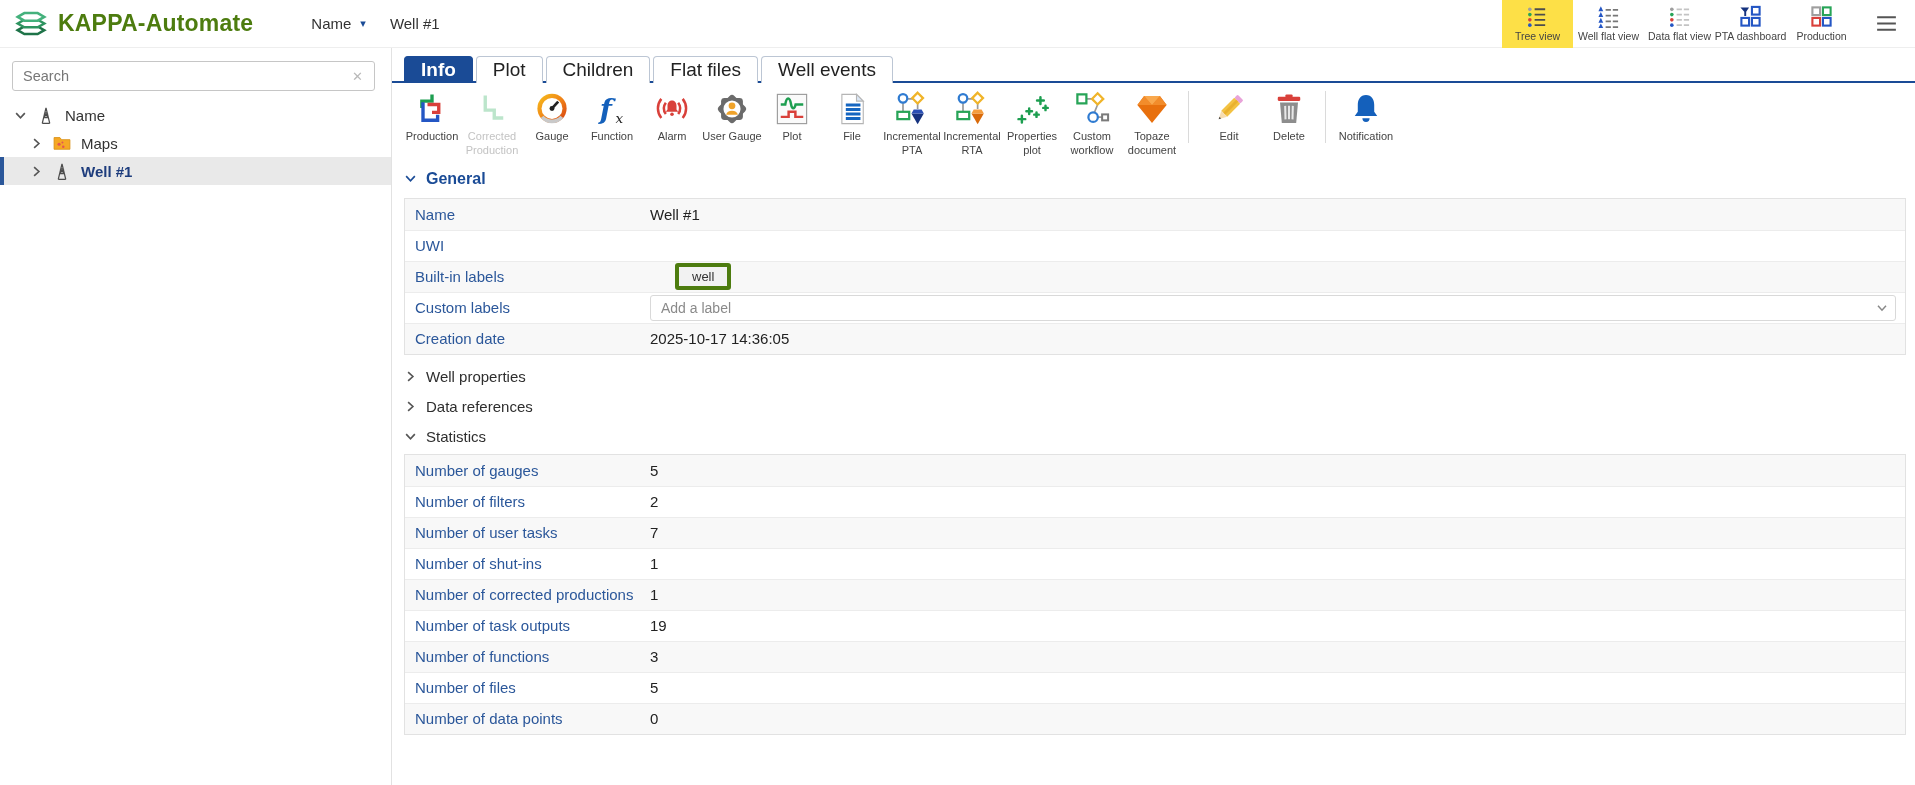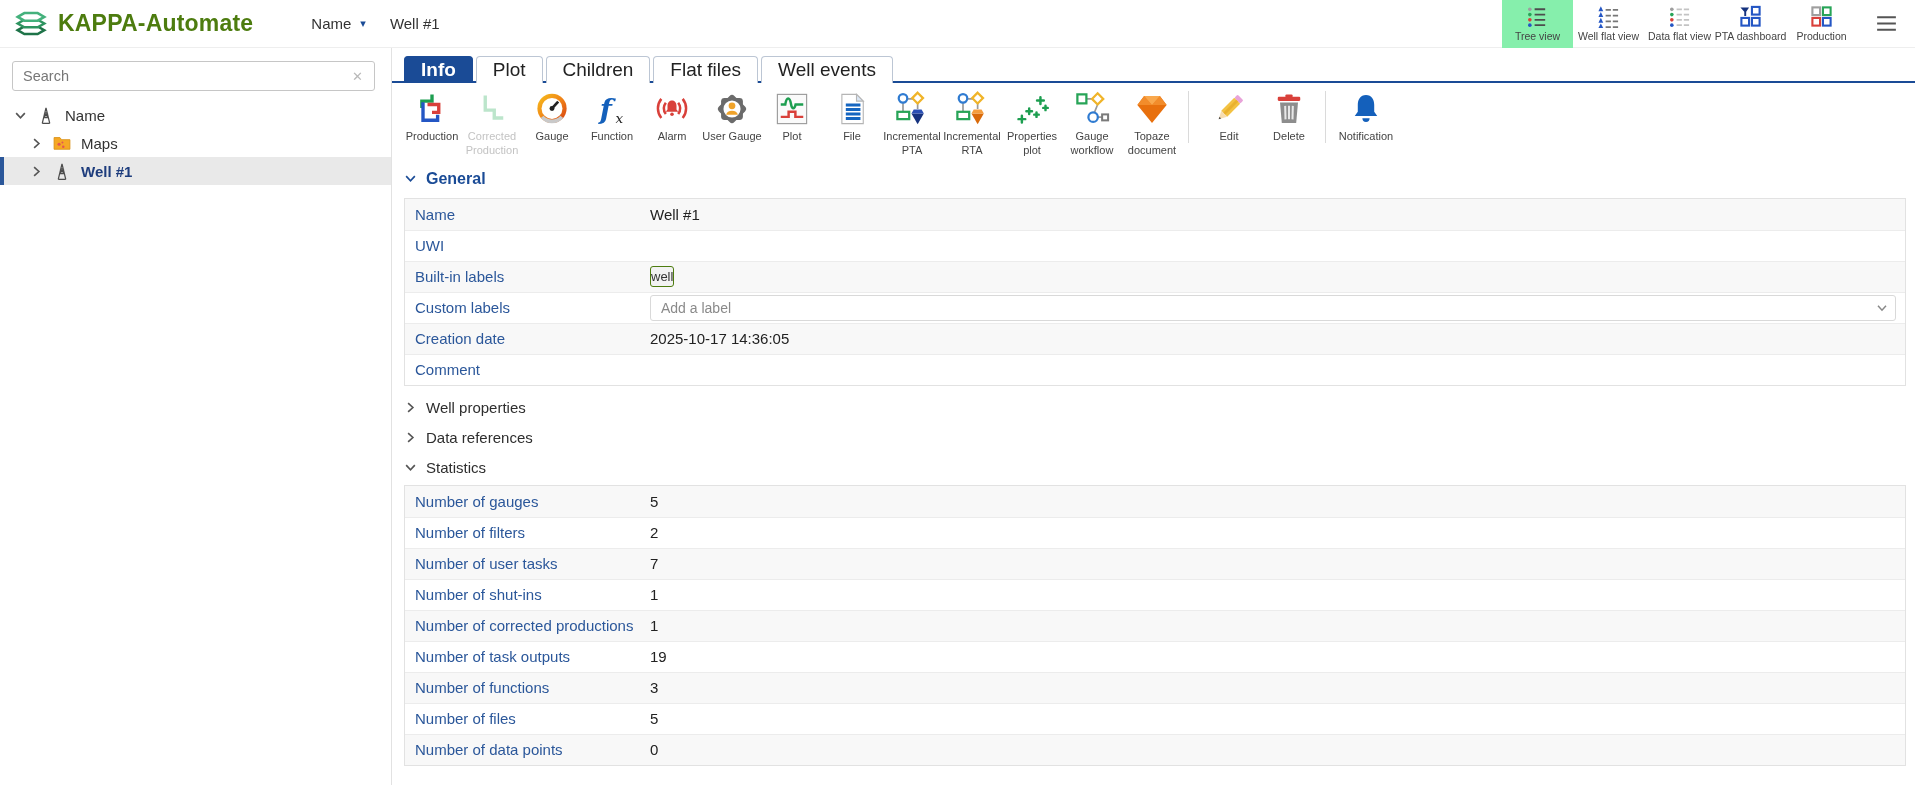--- a/index.html
+++ b/index.html
@@ -11,21 +11,21 @@
   .header { height: 48px; display: flex; align-items: center; border-bottom: 1px solid #eeeeee; }
   .logo { margin-left: 12px; }
   .logo svg { width: 38px; height: 38px; }
   .title { font-size: 23px; font-weight: bold; color: #4d7c0f; margin-left: 8px; letter-spacing: .2px; }
   .crumb { margin-left: 58px; font-size: 15px; color: #333; display: flex; align-items: center; }
   .crumb-name { display: flex; align-items: center; cursor: pointer; }
   .caret { color: #1a4b96; font-size: 11px; margin-left: 9px; }
   .crumb-item { margin-left: 24px; }
   .views { margin-left: auto; display: flex; height: 48px; }
   .view-btn { width: 71px; display: flex; flex-direction: column; align-items: center; justify-content: center; gap: 2px; cursor: pointer; }
-  .view-btn.active { background: #86efac; margin-left: 48px; }
+  .view-btn.active { background: #fde047; margin-left: 48px; }
   .view-btn .icon svg { width: 23px; height: 23px; }
   .view-label { font-size: 10.5px; color: #444; white-space: nowrap; }
   .menu-btn { width: 58px; display: flex; align-items: center; justify-content: center; cursor: pointer; }
   .menu-btn svg { width: 25px; height: 25px; }
 
   
   .body { display: flex; height: 737px; }
   .sidebar { width: 392px; flex-shrink: 0; border-right: 1px solid #e2e2e2; }
   .search-box { margin: 13px 16px 10px 12px; height: 30px; border: 1px solid #c6c6c6; border-radius: 3px; display: flex; align-items: center; background: #fff; }
   .search-box input { border: none; outline: none; flex: 1; font: 14.5px "Liberation Sans", sans-serif; color: #333; padding: 0 10px; background: transparent; }
@@ -69,21 +69,21 @@
   .stats-sec .chev { color: #555; }
   .sub-sec { display: flex; align-items: center; gap: 9px; margin: 13px 0; color: #2e2e2e; font-size: 15px; cursor: pointer; }
   .sub-sec .chev { color: #555; }
 
   .table { border: 1px solid #e2e2e2; }
   .t-row { display: flex; align-items: center; min-height: 31px; border-top: 1px solid #ececec; background: #fff; }
   .t-row:first-child { border-top: none; }
   .t-row:nth-child(odd) { background: #f8f8f8; }
   .cell-label { width: 245px; flex-shrink: 0; padding-left: 10px; color: #2b579a; font-size: 15px; }
   .cell-value { font-size: 15px; color: #222; }
-  .chip { border: 1px solid #4d7c0f; background: #f2f2f2; border-radius: 3px; padding: 2px 0; font-size: 13px; color: #333; }
+  .chip { border: 4px solid #4d7c0f; background: #f2f2f2; border-radius: 3px; padding: 2px 13px; font-size: 13px; color: #333; margin-left: 25px; }
   .input-wrap { flex: 1; position: relative; margin-right: 9px; height: 26px; }
   .input-wrap input { width: 100%; height: 100%; border: 1px solid #d9d9d9; border-radius: 3px;
     font: 14px "Liberation Sans", sans-serif; padding: 0 28px 0 10px; color: #333; outline: none; }
   .input-wrap input::placeholder { color: #8a8a8a; }
   .input-chev { position: absolute; right: 8px; top: 7px; color: #888; cursor: pointer; }
   .input-chev svg { width: 12px; height: 12px; }
 </style>
 </head>
 <body>
 
@@ -390,21 +390,21 @@
               <svg viewBox="0 0 32 32">
                 <g stroke="#9a9a9a" stroke-width="1.5" fill="none">
                   <path d="M11 7h5M21 12l-2.8 7M19.5 23.3h5.5"></path>
                 </g>
                 <rect x="3" y="3" width="8" height="8" fill="#fff" stroke="#27a457" stroke-width="2"></rect>
                 <polygon points="21,2 26,7 21,12 16,7" fill="#fff" stroke="#f0b429" stroke-width="2"></polygon>
                 <circle cx="17" cy="23.3" r="4.2" fill="#fff" stroke="#2f7bd1" stroke-width="2"></circle>
                 <rect x="25" y="20.8" width="5.3" height="5.3" fill="#fff" stroke="#7a7a7a" stroke-width="1.8"></rect>
               </svg>
             </span>
-            <div class="tool-label">Gauge workflow</div>
+            <div class="tool-label">Custom workflow</div>
           </div>
           <div class="tool-btn">
             <span class="icon">
               <svg viewBox="0 0 32 32">
                 <polygon points="9,4.5 23,4.5 29,12.5 16,28.5 3,12.5" fill="#e8700d"></polygon>
                 <polygon points="9,4.5 16,12.5 3,12.5" fill="#f28c2b"></polygon>
                 <polygon points="23,4.5 29,12.5 16,12.5" fill="#f28c2b"></polygon>
                 <polygon points="9,4.5 23,4.5 16,12.5" fill="#f9a84d"></polygon>
               </svg>
             </span>
@@ -476,24 +476,20 @@
               <span class="cell-label">Custom labels</span>
               <div class="input-wrap"><input placeholder="Add a label" style=""><span class="icon input-chev">
                   <svg viewBox="0 0 12 12" fill="none" stroke="currentColor" stroke-width="1.5">
                     <path d="M2 3.8l4 4.4 4-4.4"></path>
                   </svg>
                 </span></div>
             </div>
             <div class="t-row">
               <span class="cell-label">Creation date</span>
               <span class="cell-value">2025-10-17 14:36:05</span>
-            </div>
-            <div class="t-row">
-              <span class="cell-label">Comment</span>
-              <span class="cell-value"></span>
             </div>
           </div>
 
         <div id="collapsed">
             <div class="sub-sec">
               <span class="icon chev">
                 <svg viewBox="0 0 12 12" fill="none" stroke="currentColor" stroke-width="1.5">
                   <path d="M3.8 2l4.4 4-4.4 4"></path>
                 </svg>
               </span>

